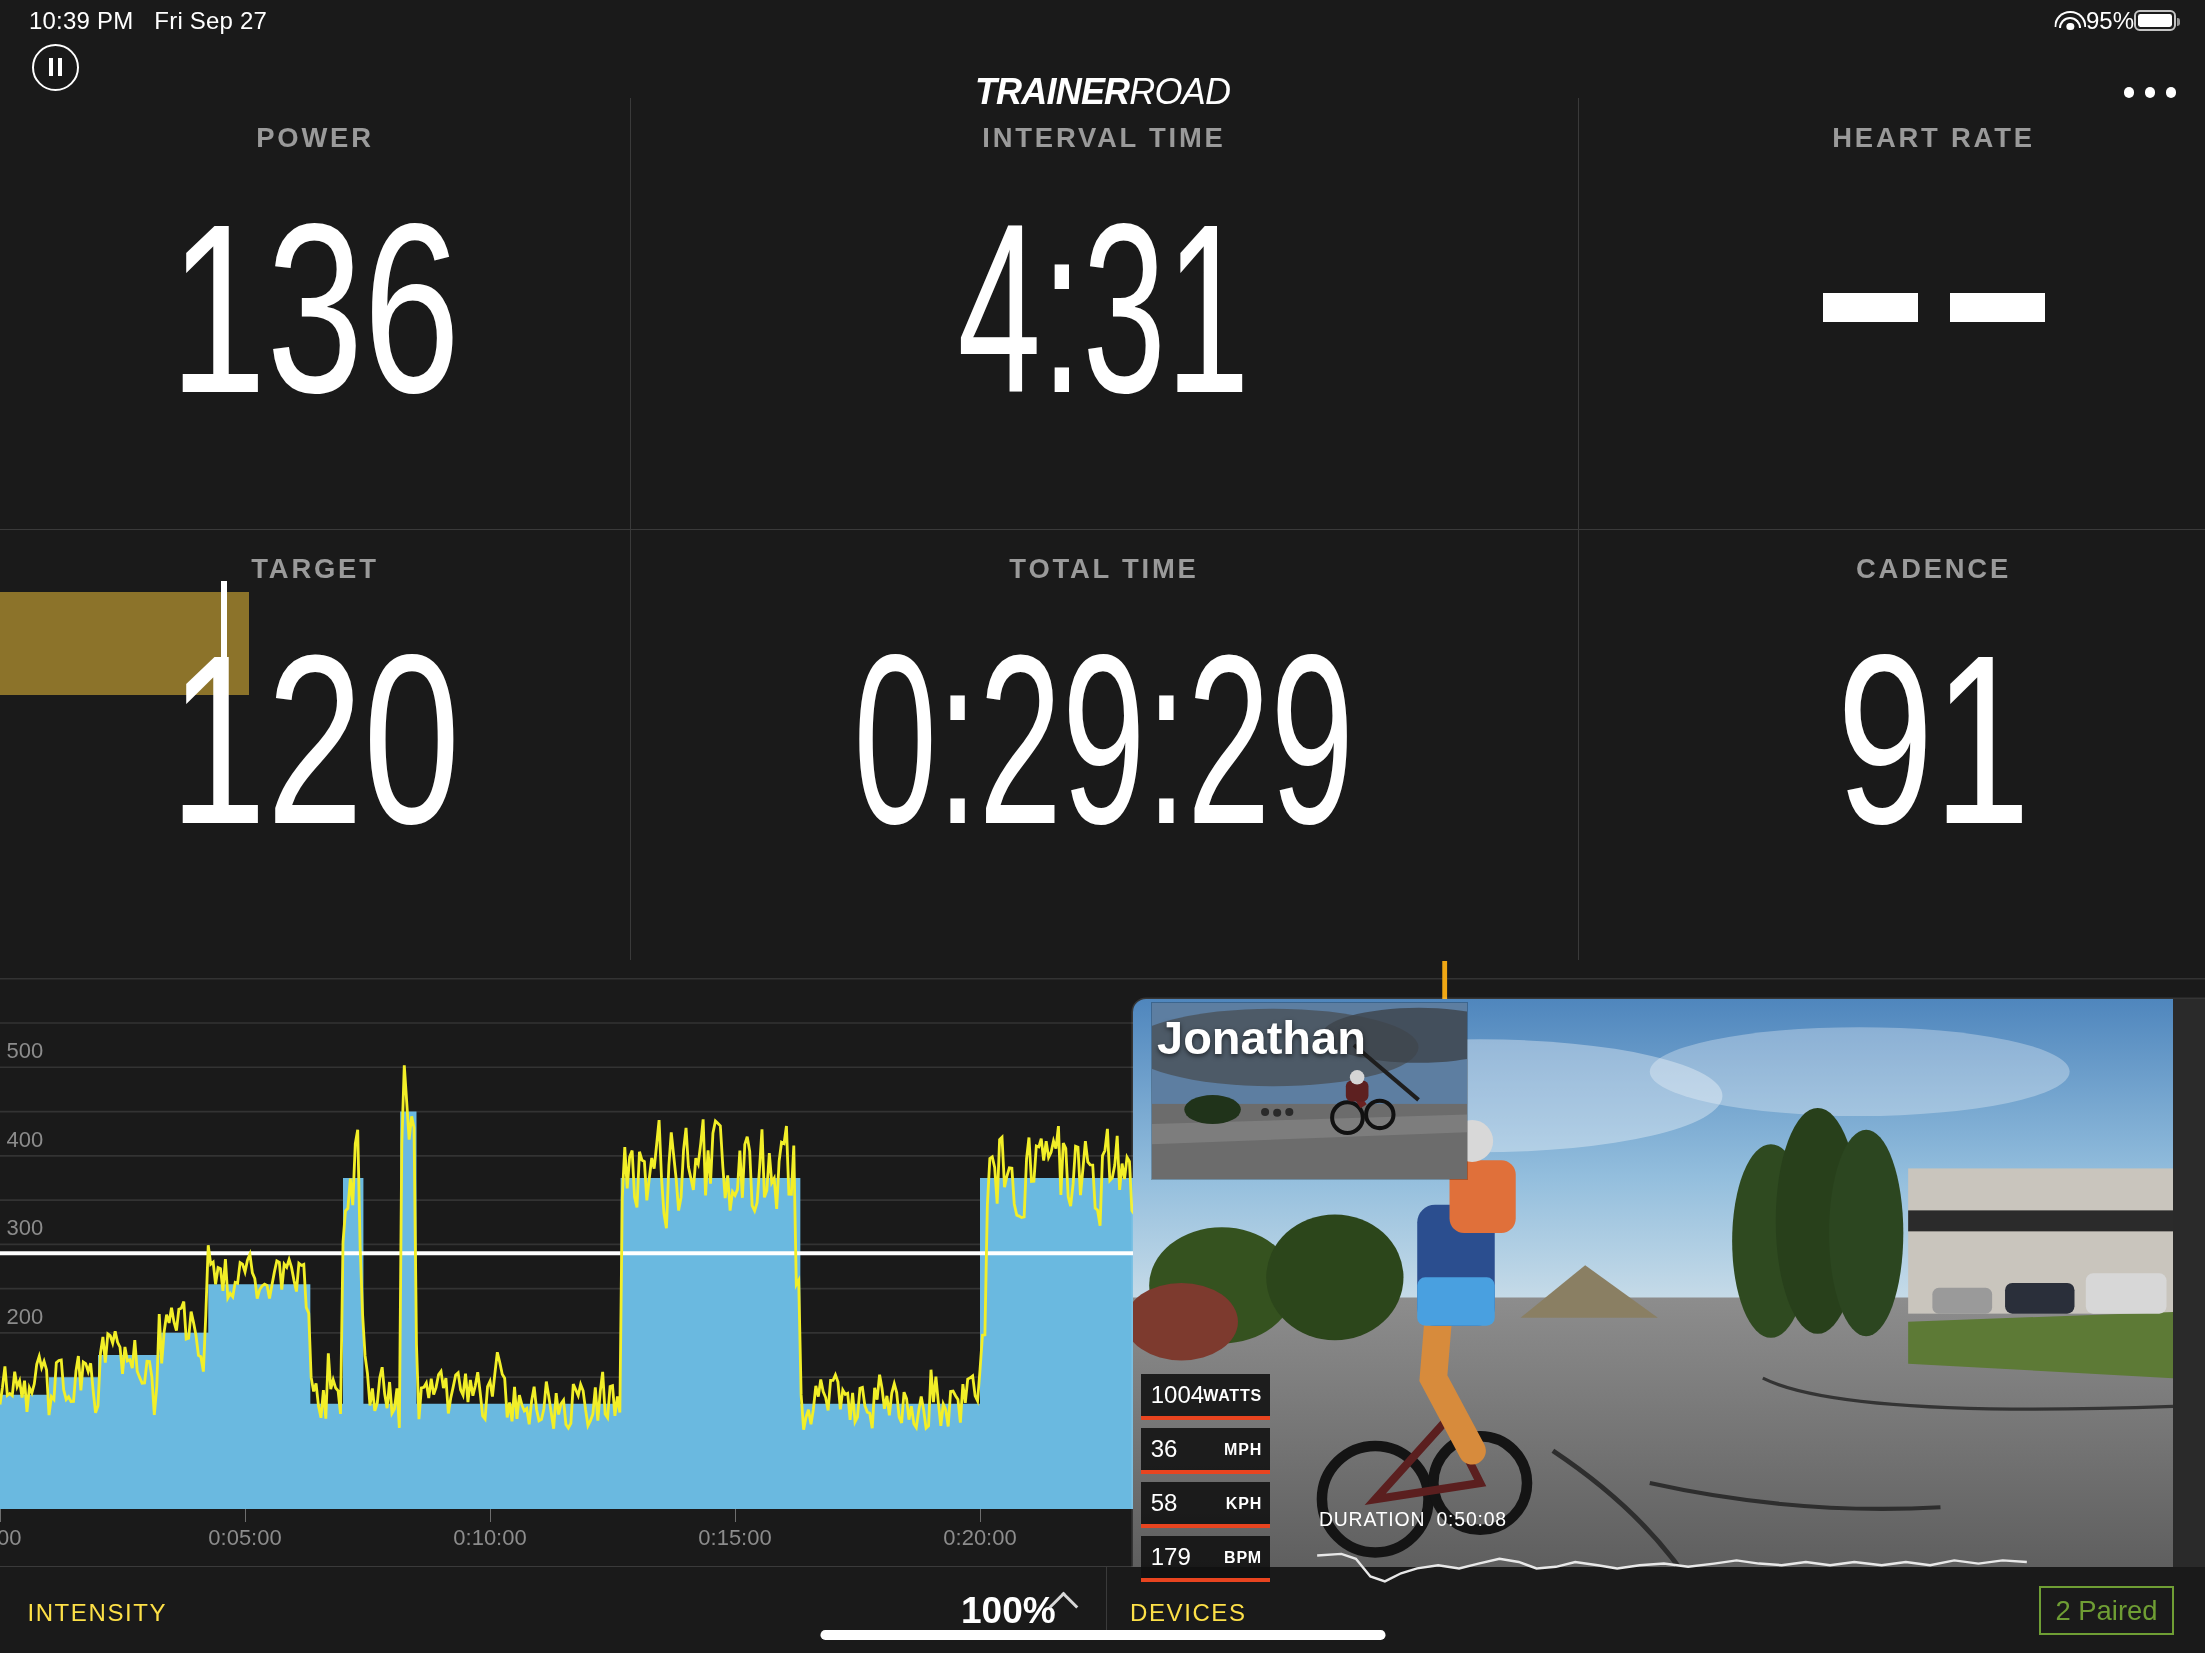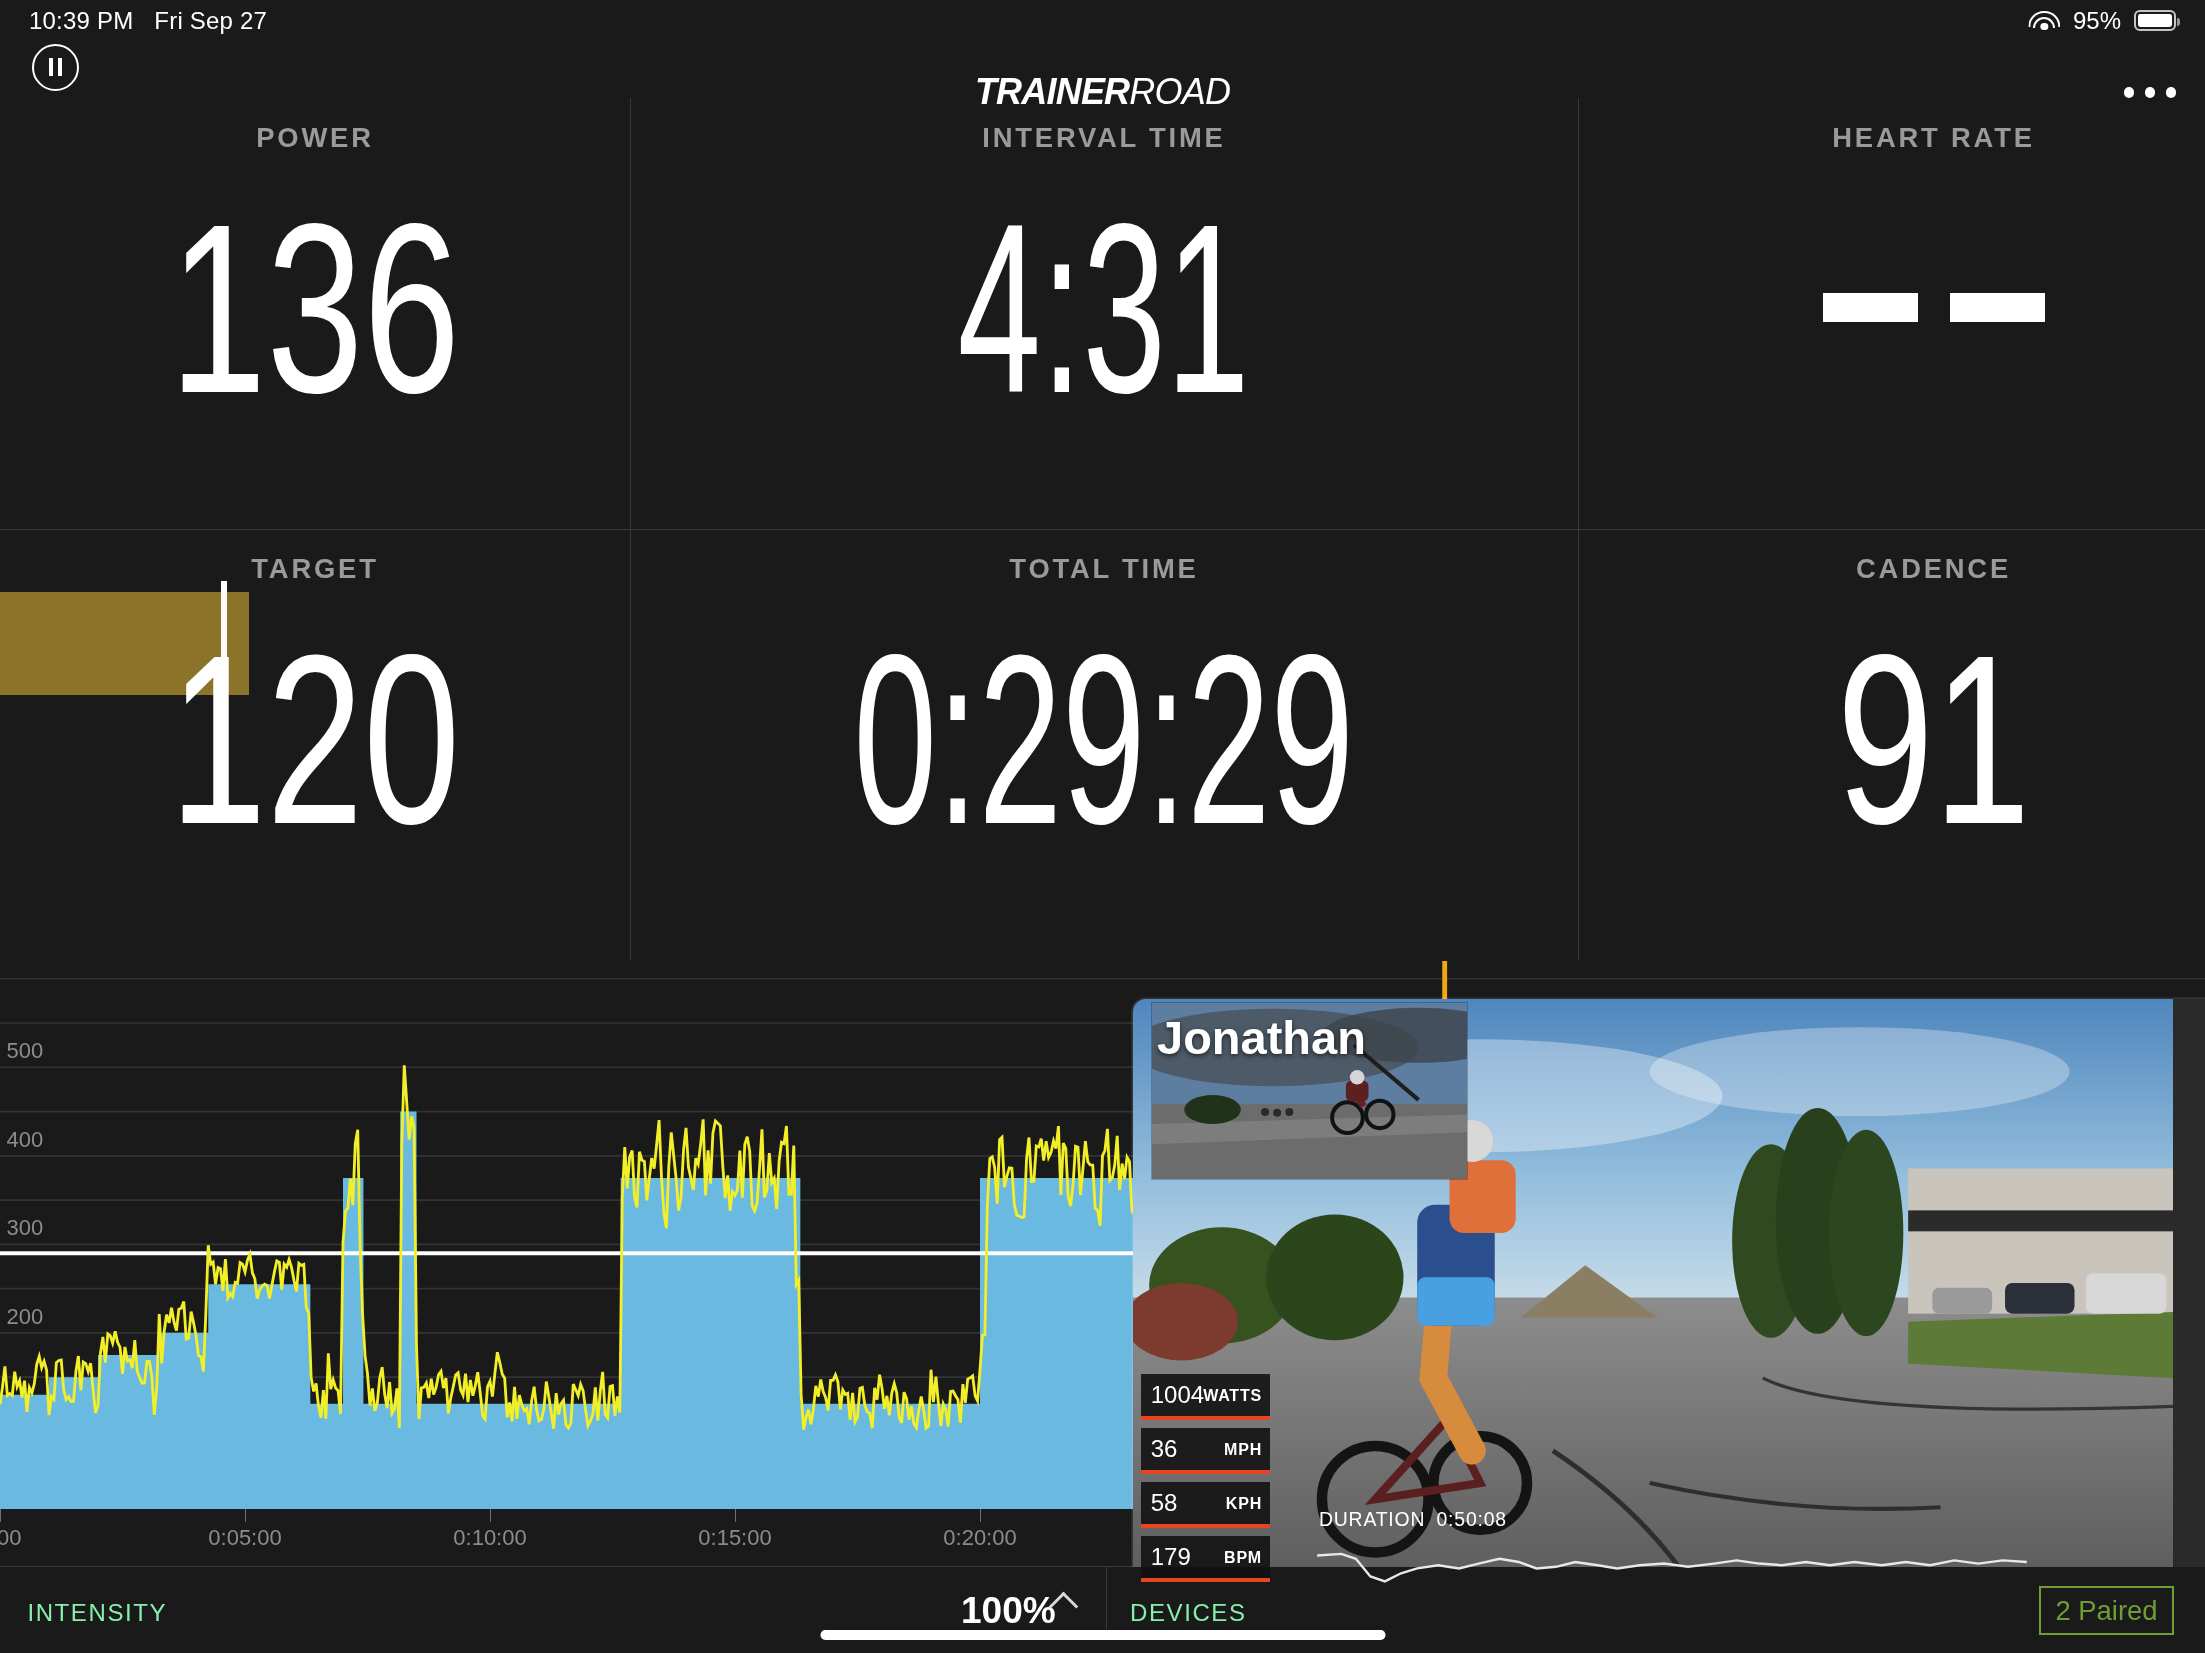--- a/index.html
+++ b/index.html
@@ -5,21 +5,21 @@
   html,body{margin:0;padding:0;background:#000;}
   body{width:2205px;height:1653px;overflow:hidden;
        font-family:"Liberation Sans","DejaVu Sans",sans-serif;
        -webkit-font-smoothing:antialiased;}
   #app{position:relative;width:2205px;height:1653px;background:#1a1a1a;overflow:hidden;}
 
   
   .statusbar{position:absolute;left:0;top:0;width:2205px;height:50px;}
   .sb-left{position:absolute;left:29px;top:6.5px;display:flex;align-items:center;gap:21px;}
   .sb-time,.sb-date{color:#fff;font-size:24px;letter-spacing:0.2px;}
-  .sb-right{position:absolute;right:29px;top:6.5px;display:flex;align-items:center;gap:13px;}
+  .sb-right{position:absolute;right:29px;top:6.5px;display:flex;align-items:center;}
   .sb-batt-pct{color:#fff;font-size:24px;}
   .wifi{width:31px;height:24px;position:relative;}
   .wifi i{position:absolute;left:50%;border:2.8px solid #fff;border-bottom:none;
           border-radius:50% 50% 0 0 / 100% 100% 0 0;transform:translateX(-50%);}
   .wifi i:nth-child(1){width:27.4px;height:13.7px;top:2.4px;}
   .wifi i:nth-child(2){width:18px;height:9px;top:8px;}
   .wifi i:nth-child(3){width:7.3px;height:7.3px;top:14.5px;border-radius:50%;border:none;background:#fff;}
   .batt{width:42px;height:21px;border:2.4px solid rgba(255,255,255,.75);border-radius:5.7px;
         position:relative;box-sizing:border-box;padding:2px;}
   .batt:after{content:"";position:absolute;right:-5.7px;top:5.7px;width:3.2px;height:8px;
@@ -71,21 +71,21 @@
   .ylab{position:absolute;color:#8c8c8c;font-size:22px;}
   .xaxis{position:absolute;left:0;top:1509px;width:2205px;height:57px;background:#1a1a1a;}
   .xtick{position:absolute;top:0;width:0.8px;height:13px;background:#6e6e6e;}
   .xlab{position:absolute;top:16px;color:#8c8c8c;font-size:22px;transform:translateX(-50%);
         white-space:nowrap;}
   .axisline{position:absolute;left:0;top:1566px;width:2205px;height:0.8px;background:#3a3a3a;}
 
   
   .bottom{position:absolute;left:0;top:1567px;width:2205px;height:86px;background:#1a1a1a;}
   .bdiv{position:absolute;left:1106px;top:0;width:0.8px;height:65px;background:#3a3a3a;}
-  .blabel{position:absolute;top:32px;color:#86efac;font-size:24px;letter-spacing:1.6px;}
+  .blabel{position:absolute;top:32px;color:#fde047;font-size:24px;letter-spacing:1.6px;}
   .intensity-val{position:absolute;left:961px;top:22.6px;color:#fff;font-size:37px;
                  font-weight:bold;cursor:pointer;}
   .chev{position:absolute;left:1053px;top:29px;width:18px;height:18px;
         border-left:3.2px solid #d8d8d8;border-top:3.2px solid #d8d8d8;
         transform:rotate(45deg);cursor:pointer;}
   .paired{position:absolute;right:31px;top:19.4px;border:2.4px solid #6f9e34;color:#6f9e34;
           font-size:27.4px;padding:6.5px 14.5px;cursor:pointer;}
   .home-ind{position:absolute;left:50%;transform:translateX(-50%);bottom:13px;width:565px;
             height:9.7px;border-radius:4.8px;background:#fff;}
 

